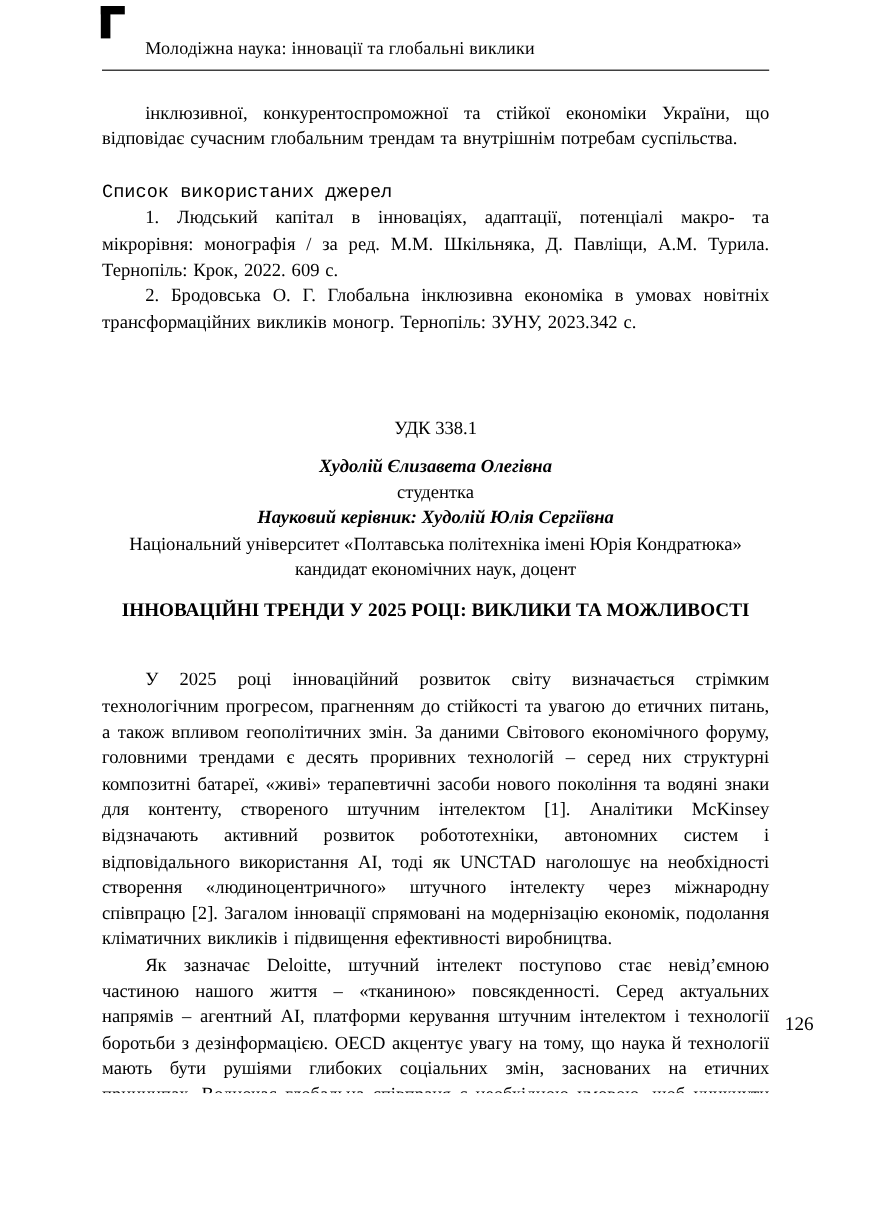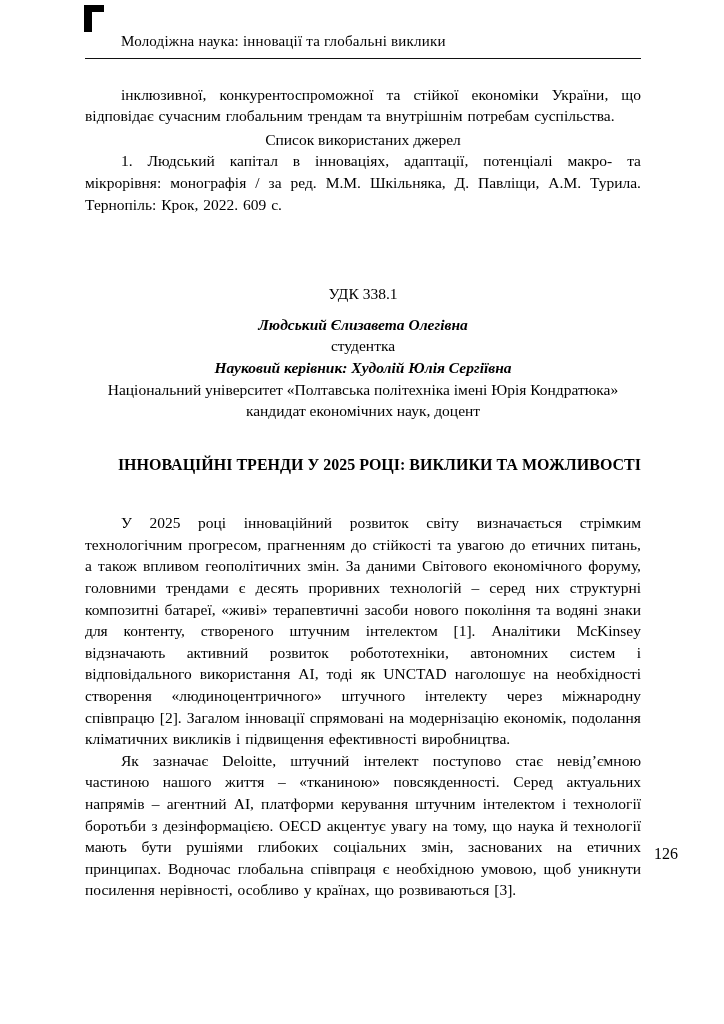--- a/index.html
+++ b/index.html
@@ -43,35 +43,35 @@
       border-bottom: 1.4px solid #111;
       height: 0;
     }
     p.body-par {
       text-align: justify;
       text-indent: 36px;
       word-spacing: 1px;
     }
     .intro { margin-top: 25px; }
     .refs-heading {
-      margin-top: 2px;
-      text-align: center;
+      margin-top: 23px;
+      font-family: Liberation Mono, monospace;
     }
     .udc {
       margin-top: 68px;
       text-align: center;
     }
     .author-block {
       margin-top: 9px;
       text-align: center;
     }
     .bold-italic { font-weight: bold; font-style: italic; }
     .article-title {
-      margin-top: 32px;
-      text-align: right;
+      margin-top: 12px;
+      text-align: center;
       font-weight: bold;
       font-size: 16px;
       line-height: 22.5px;
     }
     .first-body { margin-top: 36px; }
     .page-number {
       position: absolute;
       right: 46px;
       bottom: 48px;
       font-size: 16px;
@@ -88,25 +88,26 @@
 
     <div class="running-head">Молодіжна наука: інновації та глобальні виклики</div>
     <div class="head-rule"></div>
 
     <p class="body-par intro">інклюзивної, конкурентоспроможної та стійкої економіки України, що відповідає сучасним глобальним трендам та внутрішнім потребам суспільства.</p>
 
     <div class="refs-heading">Список використаних джерел</div>
 
     <p class="body-par">1. Людський капітал в інноваціях, адаптації, потенціалі макро- та мікрорівня: монографія / за ред. М.М. Шкільняка, Д. Павліщи, А.М. Турила. Тернопіль: Крок, 2022. 609 с.</p>
 
+    <p class="body-par">2. Бродовська О. Г. Глобальна інклюзивна економіка в умовах новітніх трансформаційних викликів моногр. Тернопіль: ЗУНУ, 2023.342 с.</p>
 
     <div class="udc">УДК 338.1</div>
 
     <div class="author-block">
-      <div class="bold-italic">Людський Єлизавета Олегівна</div>
+      <div class="bold-italic">Худолій Єлизавета Олегівна</div>
       <div>студентка</div>
       <div class="bold-italic">Науковий керівник: Худолій Юлія Сергіївна</div>
       <div>Національний університет «Полтавська політехніка імені Юрія Кондратюка»</div>
       <div>кандидат економічних наук, доцент</div>
     </div>
 
     <div class="article-title">ІННОВАЦІЙНІ ТРЕНДИ У 2025 РОЦІ: ВИКЛИКИ ТА МОЖЛИВОСТІ</div>
 
     <p class="body-par first-body">У 2025 році інноваційний розвиток світу визначається стрімким технологічним прогресом, прагненням до стійкості та увагою до етичних питань, а також впливом геополітичних змін. За даними Світового економічного форуму, головними трендами є десять проривних технологій – серед них структурні композитні батареї, «живі» терапевтичні засоби нового покоління та водяні знаки для контенту, створеного штучним інтелектом [1]. Аналітики McKinsey відзначають активний розвиток робототехніки, автономних систем і відповідального використання АІ, тоді як UNCTAD наголошує на необхідності створення «людиноцентричного» штучного інтелекту через міжнародну співпрацю [2]. Загалом інновації спрямовані на модернізацію економік, подолання кліматичних викликів і підвищення ефективності виробництва.</p>
 

